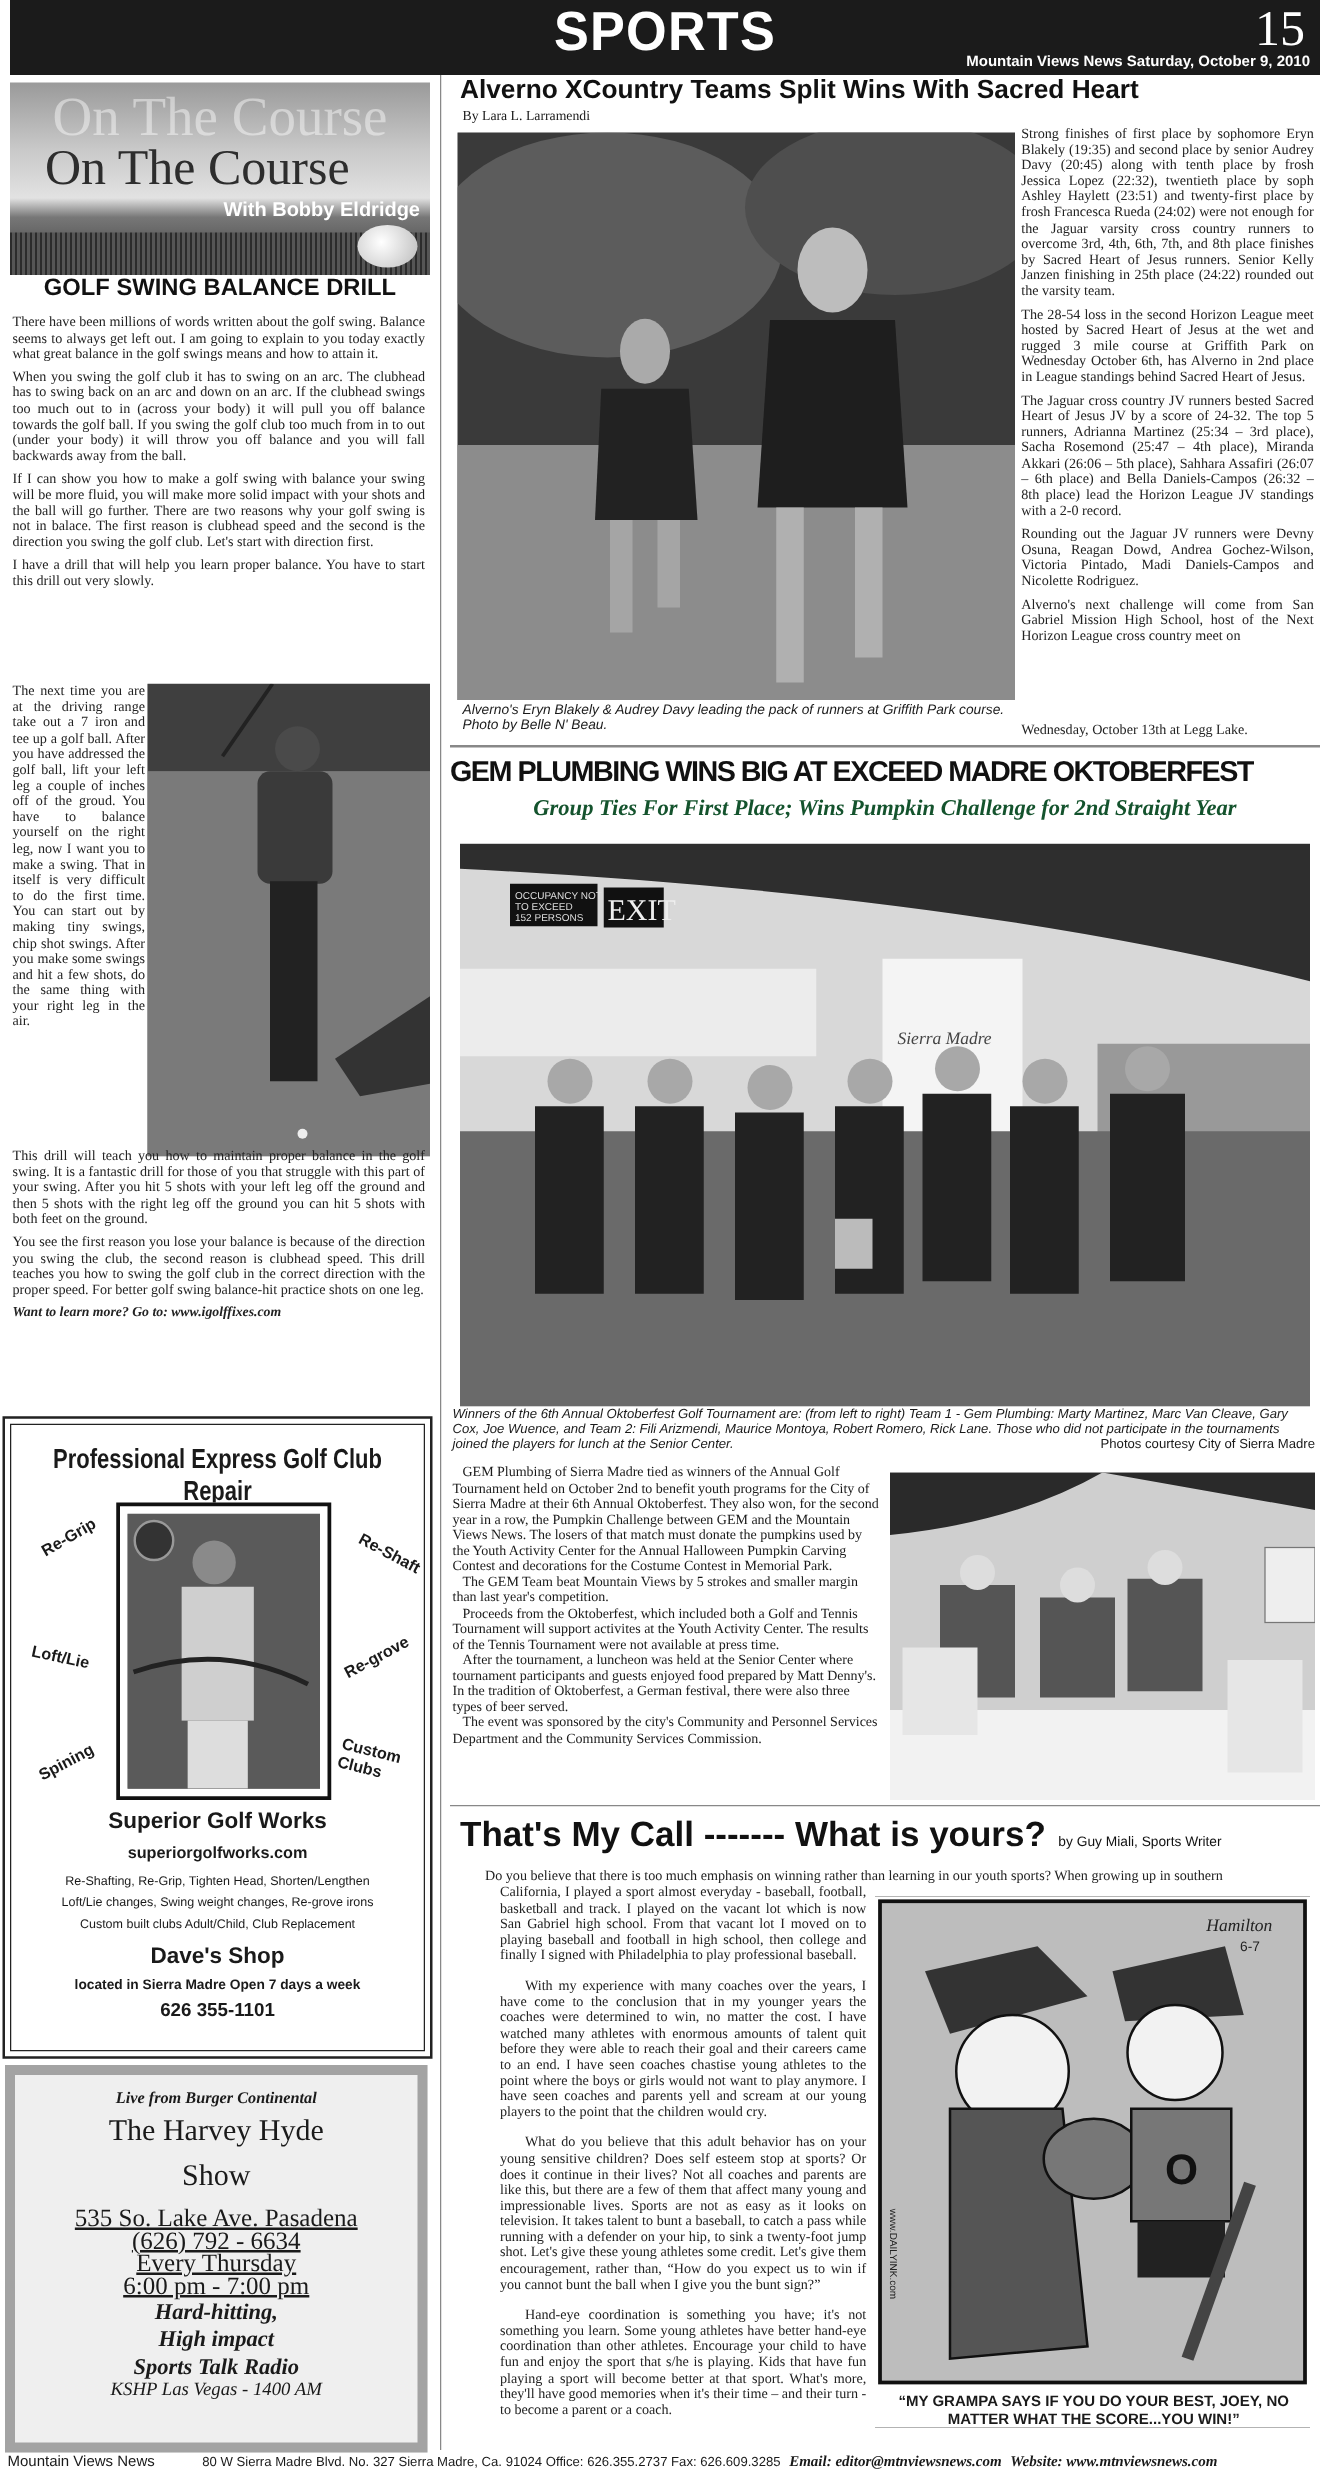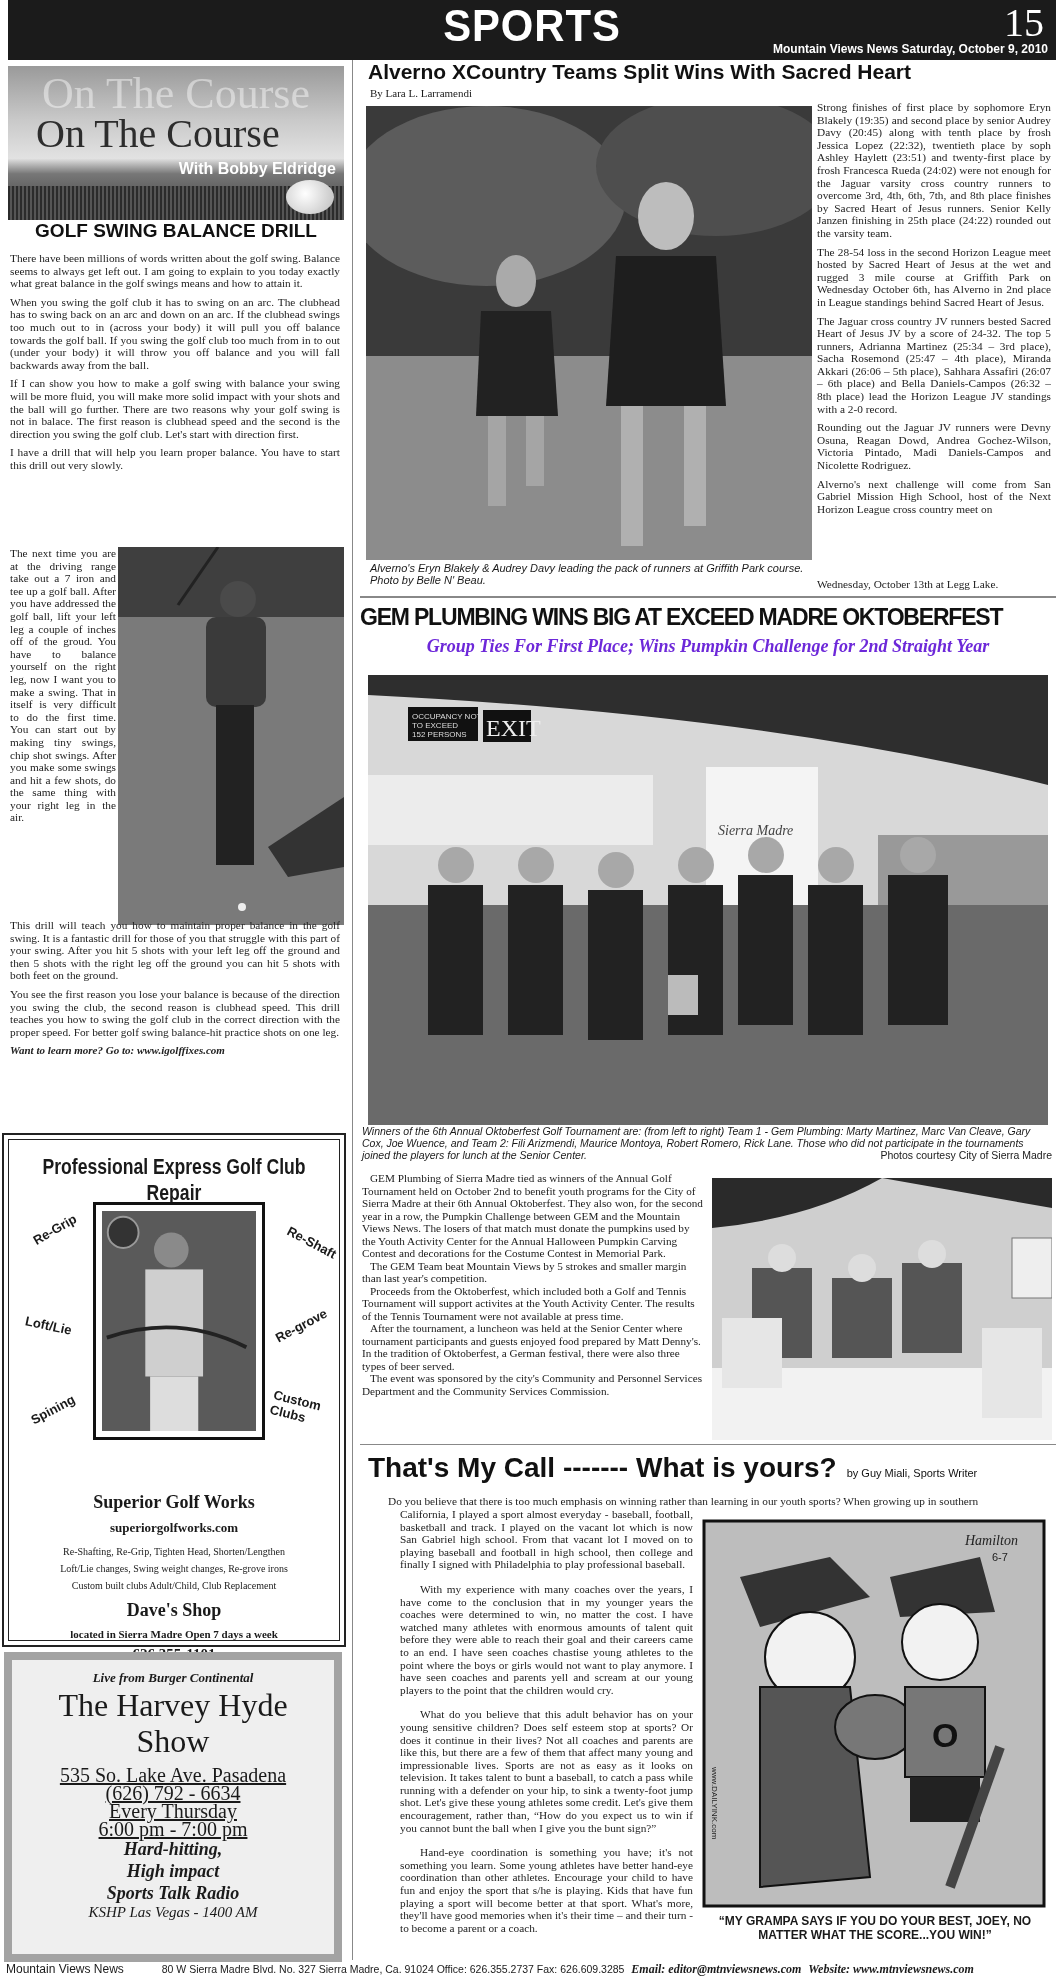--- a/index.html
+++ b/index.html
@@ -34,42 +34,42 @@
   .golf-p2 { left: 10px; top: 919px; width: 330px; }
   .golf-more { font-style: italic; font-weight: bold; font-size: 11px; margin-top: 4px; }
 
   
   .ad-repair { left: 2px; top: 1133px; width: 344px; height: 514px; border: 2px solid #222; padding: 4px; }
   .ad-repair .inner { position: absolute; left: 4px; top: 4px; right: 4px; bottom: 4px; border: 1px solid #222; }
   .ad-repair .head { position: absolute; left: 0; right: 0; top: 14px; text-align: center; font-family: "Liberation Sans", sans-serif; font-size: 22px; font-weight: bold; transform: scaleX(0.8); }
   .ad-repair .photobox { position: absolute; left: 84px; top: 62px; width: 172px; height: 238px; border: 3px solid #111; padding: 6px; background:#fff; }
   .ad-repair .photobox .photo { width: 100%; height: 100%; }
   .svc { position: absolute; font-family: "Liberation Sans", sans-serif; font-weight: bold; font-size: 13px; }
-  .ad-repair .sub { position: absolute; left: 0; right: 0; text-align: center; font-family: Liberation Serif, serif; margin-top: 46px; }
+  .ad-repair .sub { position: absolute; left: 0; right: 0; text-align: center; font-family: Liberation Sans, sans-serif; }
 
   
   .ad-hyde { left: 4px; top: 1652px; width: 338px; height: 310px; border: 8px solid #a3a3a3; background: #efefef; text-align: center; padding-top: 10px; }
   .ad-hyde .live { font-style: italic; font-weight: bold; font-size: 13px; }
-  .ad-hyde .name { font-size: 32px; line-height: 34px; margin-top: 2px; }
+  .ad-hyde .name { font-size: 24px; line-height: 34px; margin-top: 2px; }
   .ad-hyde .info { font-size: 20px; line-height: 18px; text-decoration: underline; }
   .ad-hyde .tag { font-style: italic; font-weight: bold; font-size: 18px; line-height: 22px; }
   .ad-hyde .station { font-style: italic; font-size: 15px; }
 
   
   .xc-head { left: 368px; top: 60px; width: 690px; font-family: "Liberation Sans", sans-serif; font-weight: bold; font-size: 21px; color: #111; }
   .xc-by { left: 370px; top: 87px; font-size: 11px; }
   .xc-photo { left: 366px; top: 106px; width: 446px; height: 454px; }
   .xc-caption { left: 370px; top: 562px; width: 440px; font-family: "Liberation Sans", sans-serif; font-style: italic; font-size: 11px; line-height: 12px; }
   .xc-text { left: 817px; top: 101px; width: 234px; }
   .xc-last { left: 817px; top: 578px; width: 234px; }
   .rule { height: 2px; background: #888; }
 
   
   .gem-head { left: 360px; top: 604px; width: 696px; font-family: "Liberation Sans", sans-serif; font-weight: bold; font-size: 23px; letter-spacing: -1.2px; white-space: nowrap; color:#111; }
-  .gem-sub { left: 360px; top: 636px; width: 696px; font-style: italic; font-weight: bold; font-size: 18px; color: #6d28d9; text-align: center; }
+  .gem-sub { left: 360px; top: 636px; width: 696px; font-style: italic; font-weight: bold; font-size: 18px; color: #14532d; text-align: center; }
   .gem-photo { left: 368px; top: 675px; width: 680px; height: 450px; }
   .gem-caption { left: 362px; top: 1125px; width: 690px; font-family: "Liberation Sans", sans-serif; font-style: italic; font-size: 10.5px; line-height: 12px; }
   .gem-credit { font-style: normal; float: right; }
   .gem-text { left: 362px; top: 1172px; width: 342px; font-size: 11.2px; line-height: 12.5px; }
   .gem-text p { text-indent: 8px; margin-bottom: 0; }
   .lunch-photo { left: 712px; top: 1178px; width: 340px; height: 262px; }
 
   
   .call-head { left: 368px; top: 1452px; font-family: "Liberation Sans", sans-serif; font-weight: bold; font-size: 28px; color:#111; white-space: nowrap; }
   .call-by { font-size: 11px; font-weight: normal; margin-left: 10px; }

